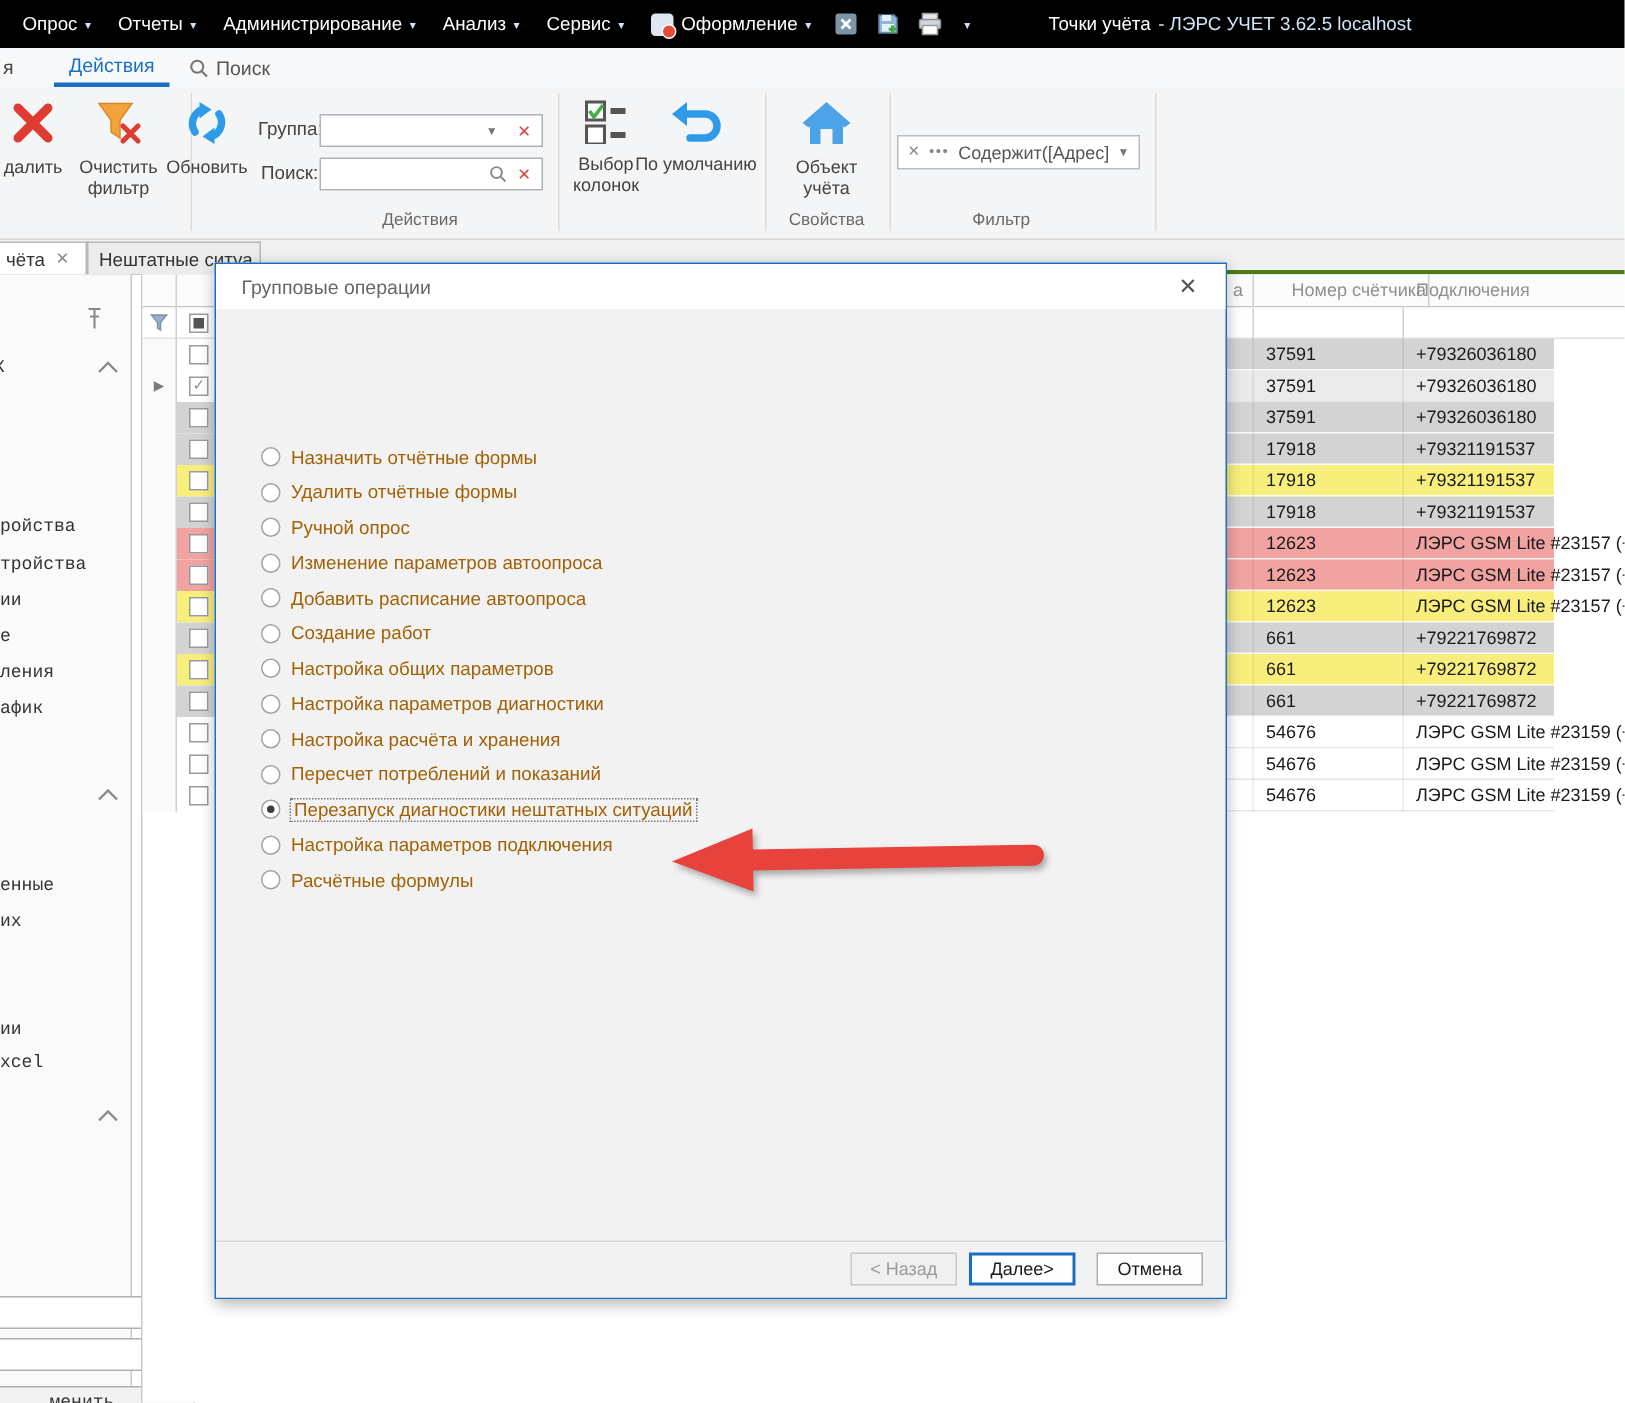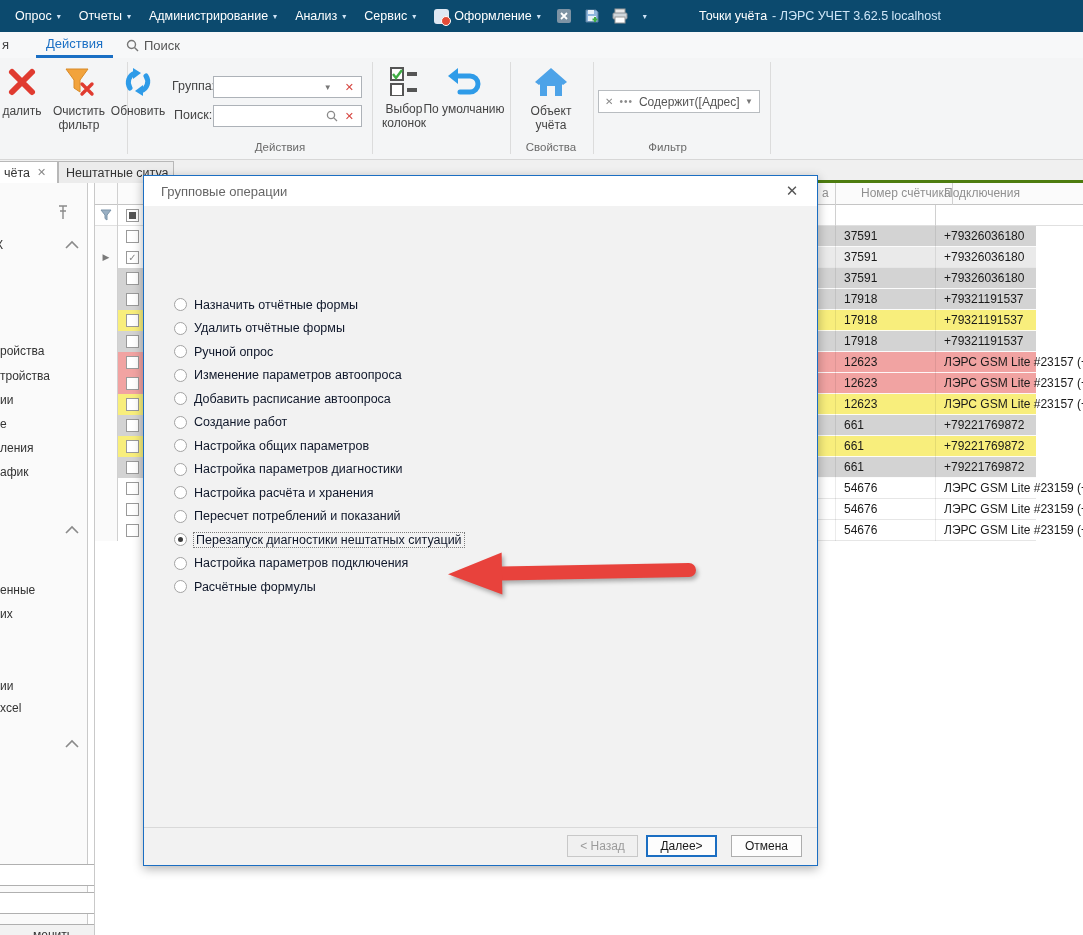--- a/index.html
+++ b/index.html
@@ -2,21 +2,21 @@
 <html><head>
 <meta charset="utf-8">
 <style>
   * { margin:0; padding:0; box-sizing:border-box; }
   html,body { width:1083px; height:935px; overflow:hidden; background:#fff;
     font-family:"Liberation Sans","DejaVu Sans",sans-serif; font-size:12px; color:#333; }
   .abs { position:absolute; }
 
   
   .menubar { position:absolute; left:0; top:0; width:1083px; height:32px;
-    background:#0c4a6e; display:flex; align-items:center; padding-left:6px; z-index:5; }
+    background:#000000; display:flex; align-items:center; padding-left:6px; z-index:5; }
   .menu-item { color:#fff; font-size:12.5px; padding:0 9px; height:32px;
     display:flex; align-items:center; gap:5px; cursor:default; white-space:nowrap; }
   .menu-item .caret { font-size:8px; color:#cfe3f5; }
   .office-icon { width:15px; height:15px; background:#dfe7f2; border-radius:3px;
     position:relative; display:inline-block; }
   .office-icon:after { content:""; position:absolute; right:-2px; bottom:-2px;
     width:8px; height:8px; background:#e34b38; border-radius:50%; border:1px solid #fff; }
   .qat-icon { width:18px; height:18px; margin:0 5px; display:inline-block; position:relative; }
   .win-title { position:absolute; left:600px; top:0; width:440px; height:32px;
     display:flex; align-items:center; justify-content:center; gap:5px; font-size:12.5px; }
@@ -57,21 +57,21 @@
   .doctab1 { position:absolute; left:0; top:1px; width:58px; height:22px; background:#fff;
     border:1px solid #b8b8b8; border-bottom:none; border-left:none; display:flex; align-items:center;
     padding-left:4px; gap:7px; font-size:12.5px; color:#333; }
   .doctab1 .tx { color:#8a8a8a; font-size:11px; }
   .doctab2 { position:absolute; left:58px; top:1px; width:116px; height:22px; background:#ececec;
     border:1px solid #b8b8b8; border-bottom:none; display:flex; align-items:center;
     padding-left:7px; font-size:12.5px; color:#333; white-space:nowrap; overflow:hidden; }
 
   
   .sidebar { position:absolute; left:0; top:183px; width:88px; height:752px; background:#fafafa;
-    border-right:1px solid #c9c9c9; }
+    border-right:1px solid #c9c9c9;font-family:Liberation Mono, monospace; }
   .sb-item { position:absolute; left:0; font-size:12px; color:#333; white-space:nowrap; }
   .sb-chev { position:absolute; color:#8a8a8a; }
   .sb-combo { position:absolute; left:-10px; width:147px; height:22px; background:#fff;
     border:1px solid #b0b0b0; display:flex; align-items:center; }
   .sb-combo .sp { flex:1; } .sb-combo .dd { color:#777; font-size:8px; padding-right:8px; }
   .sb-apply { position:absolute; left:-10px; top:741px; width:140px; height:24px; background:#f2f2f2;
     border:1px solid #b0b0b0; font-size:12px; color:#333; padding:3px 0 0 42px; }
 
   
   .strip { position:absolute; left:94px; top:183px; width:52px; height:752px; background:#fff;
@@ -112,21 +112,21 @@
     border:1px solid #1b6ec2; box-shadow:0 3px 10px rgba(0,0,0,0.3); z-index:10; }
   .dlg-titlebar { position:absolute; left:0; top:0; width:673px; height:30px; background:#fff; }
   .dlg-title { position:absolute; left:17px; top:8px; font-size:13px; color:#666; }
   .dlg-close { position:absolute; right:14px; top:6px; font-size:15px; color:#555; width:22px;
     text-align:center; }
   .dlg-head { position:absolute; left:0; top:30px; width:673px; height:60px; background:#fff;
     border-bottom:1px solid #d9d9d9; }
   .dlg-heading { position:absolute; left:27px; top:12px; font-size:13.5px; font-weight:bold; color:#1d1d1d; }
   .dlg-sub { position:absolute; left:52px; top:36px; font-size:12.5px; color:#333; }
   .opts { position:absolute; left:30px; top:117px; width:420px; }
-  .opt { height:23.5px; display:flex; align-items:center; gap:7px; font-size:12.5px; color:#0f172a; }
+  .opt { height:23.5px; display:flex; align-items:center; gap:7px; font-size:12.5px; color:#a16207; }
   .radio { width:13px; height:13px; border-radius:50%; border:1px solid #a3a3a3; background:#fff;
     position:relative; flex:0 0 13px; }
   .radio.sel:after { content:""; position:absolute; left:3px; top:3px; width:5px; height:5px;
     border-radius:50%; background:#3c3c3c; }
   .opt .lbl.focus { outline:1px dotted #7a7a7a; padding:0 2px; }
   .red-arrow { position:absolute; left:292px; top:368px; width:290px; height:60px; z-index:12;
     filter:drop-shadow(2px 3px 2px rgba(0,0,0,0.3)); }
   .dlg-footer { position:absolute; left:0; top:651px; width:673px; height:38px; background:#f2f2f2;
     border-top:1px solid #d9d9d9; }
   .btn { position:absolute; top:7px; width:71px; height:22px; font-size:12px; text-align:center;

